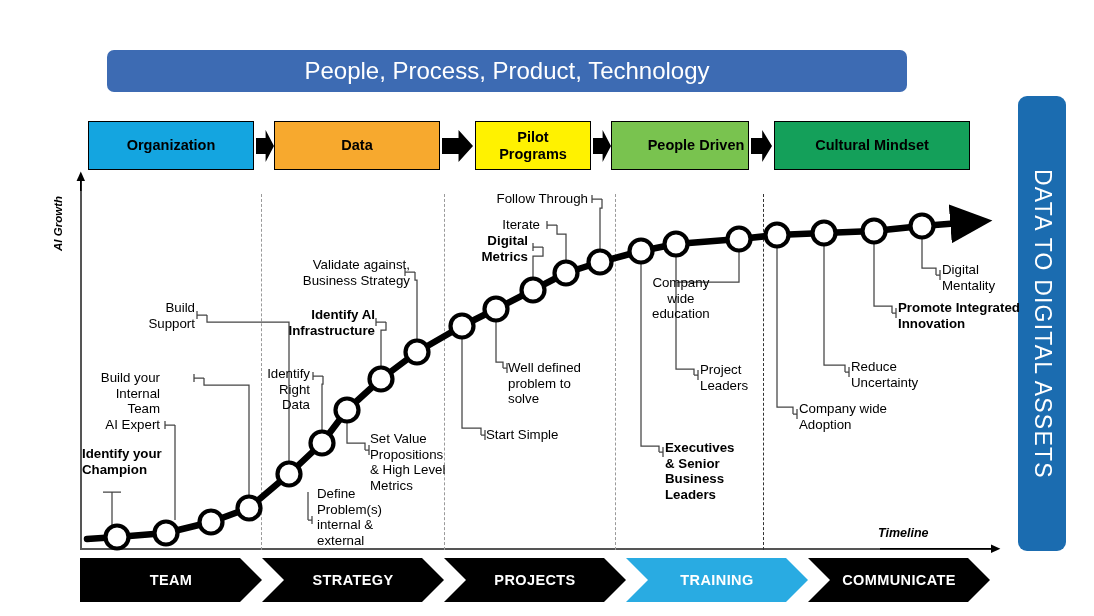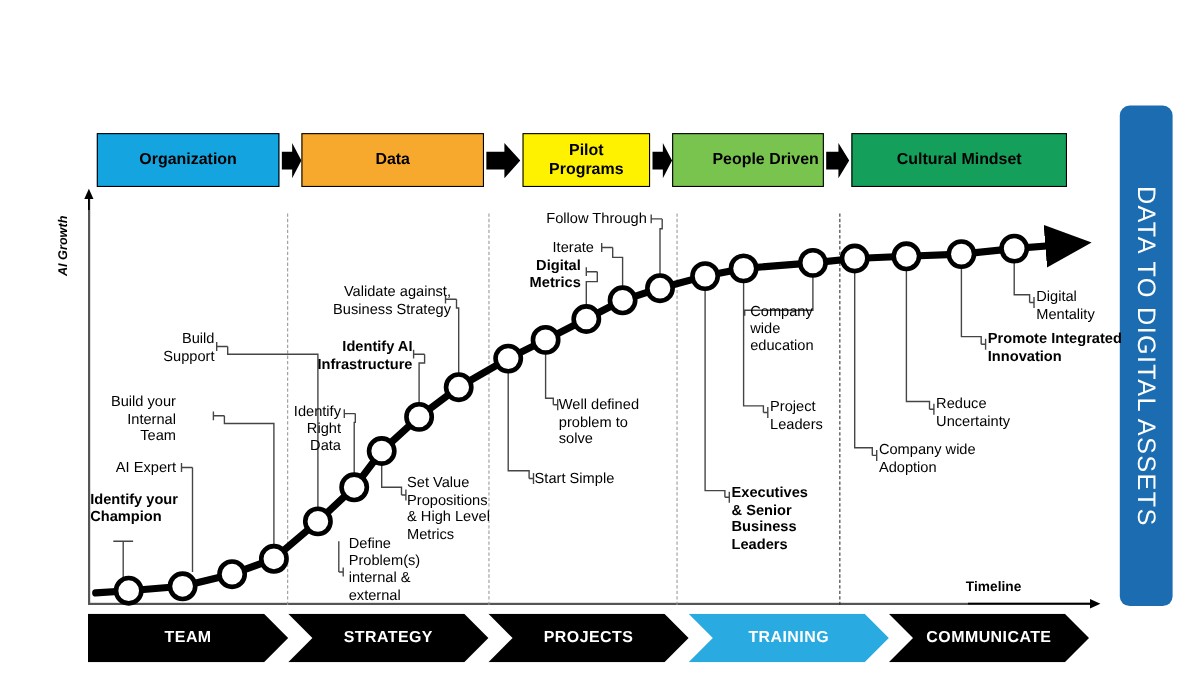--- a/index.html
+++ b/index.html
@@ -118,20 +118,21 @@
     font-weight: bold;
     font-style: italic;
     color: #000;
     white-space: nowrap;
   }
   #xlabel {
     position: absolute;
     left: 878px; top: 526px;
     font-size: 12.5px;
     font-weight: bold;
+    font-style: italic;
     color: #000;
   }
 
   
   #curve-svg {
     position: absolute;
     left: 0; top: 0;
     width: 1094px; height: 616px;
     pointer-events: none;
   }
@@ -166,20 +167,23 @@
     letter-spacing: 0.4px;
     pointer-events: none;
   }
 </style>
 </head>
 <body>
 
 <div id="page">
 
 
+  <div id="subtitle-banner">
+    <span>People, Process, Product, Technology</span>
+  </div>
 
   <div id="side-banner">
     <span class="vtext">DATA TO DIGITAL ASSETS</span>
   </div>
 
   <div id="stage-boxes">
       <div class="stage-box" style="left: 88px; width: 166px; background: rgb(20, 165, 224);">
         <span style="white-space: pre-line;">Organization</span>
       </div>
       <div class="stage-box" style="left: 274px; width: 166px; background: rgb(247, 169, 46);">
@@ -279,21 +283,21 @@
         <circle cx="922" cy="226" r="11.5" fill="#ffffff" stroke="#000" stroke-width="4.2"></circle>
       </g>
     <line x1="80.8" y1="191" x2="80.8" y2="178" stroke="#000" stroke-width="1.6" marker-end="url(#thinArrow)"></line>
     <line x1="880" y1="548.8" x2="994" y2="548.8" stroke="#000" stroke-width="1.6" marker-end="url(#thinArrow)"></line>
   </svg>
 
   <div id="annotations">
       <div class="anno bold" style="left: 82px; top: 446px;">Identify your
 Champion</div>
       <div class="anno right" style="left: 20px; top: 417px; width: 140px;">AI Expert</div>
-      <div class="anno right" style="left: 20px; top: 357px; width: 140px;">Build your
+      <div class="anno right" style="left: 20px; top: 370px; width: 140px;">Build your
 Internal
 Team</div>
       <div class="anno right" style="left: 60px; top: 300px; width: 135px;">Build
 Support</div>
       <div class="anno right" style="left: 205px; top: 366px; width: 105px;">Identify
 Right
 Data</div>
       <div class="anno" style="left: 317px; top: 486px;">Define
 Problem(s)
 internal &amp;
@@ -313,21 +317,21 @@
       <div class="anno bold right" style="left: 428px; top: 233px; width: 100px;">Digital
 Metrics</div>
       <div class="anno right" style="left: 440px; top: 217px; width: 100px;">Iterate</div>
       <div class="anno right" style="left: 408px; top: 191px; width: 180px;">Follow Through</div>
       <div class="anno bold" style="left: 665px; top: 440px;">Executives
 &amp; Senior
 Business
 Leaders</div>
       <div class="anno" style="left: 700px; top: 362px;">Project
 Leaders</div>
-      <div class="anno" style="left: 682px; top: 275px;">Company
+      <div class="anno" style="left: 652px; top: 275px; text-align: center;">Company
 wide
 education</div>
       <div class="anno" style="left: 799px; top: 401px;">Company wide
 Adoption</div>
       <div class="anno" style="left: 851px; top: 359px;">Reduce
 Uncertainty</div>
       <div class="anno bold" style="left: 898px; top: 300px;">Promote Integrated
 Innovation</div>
       <div class="anno" style="left: 942px; top: 262px;">Digital
 Mentality</div>

